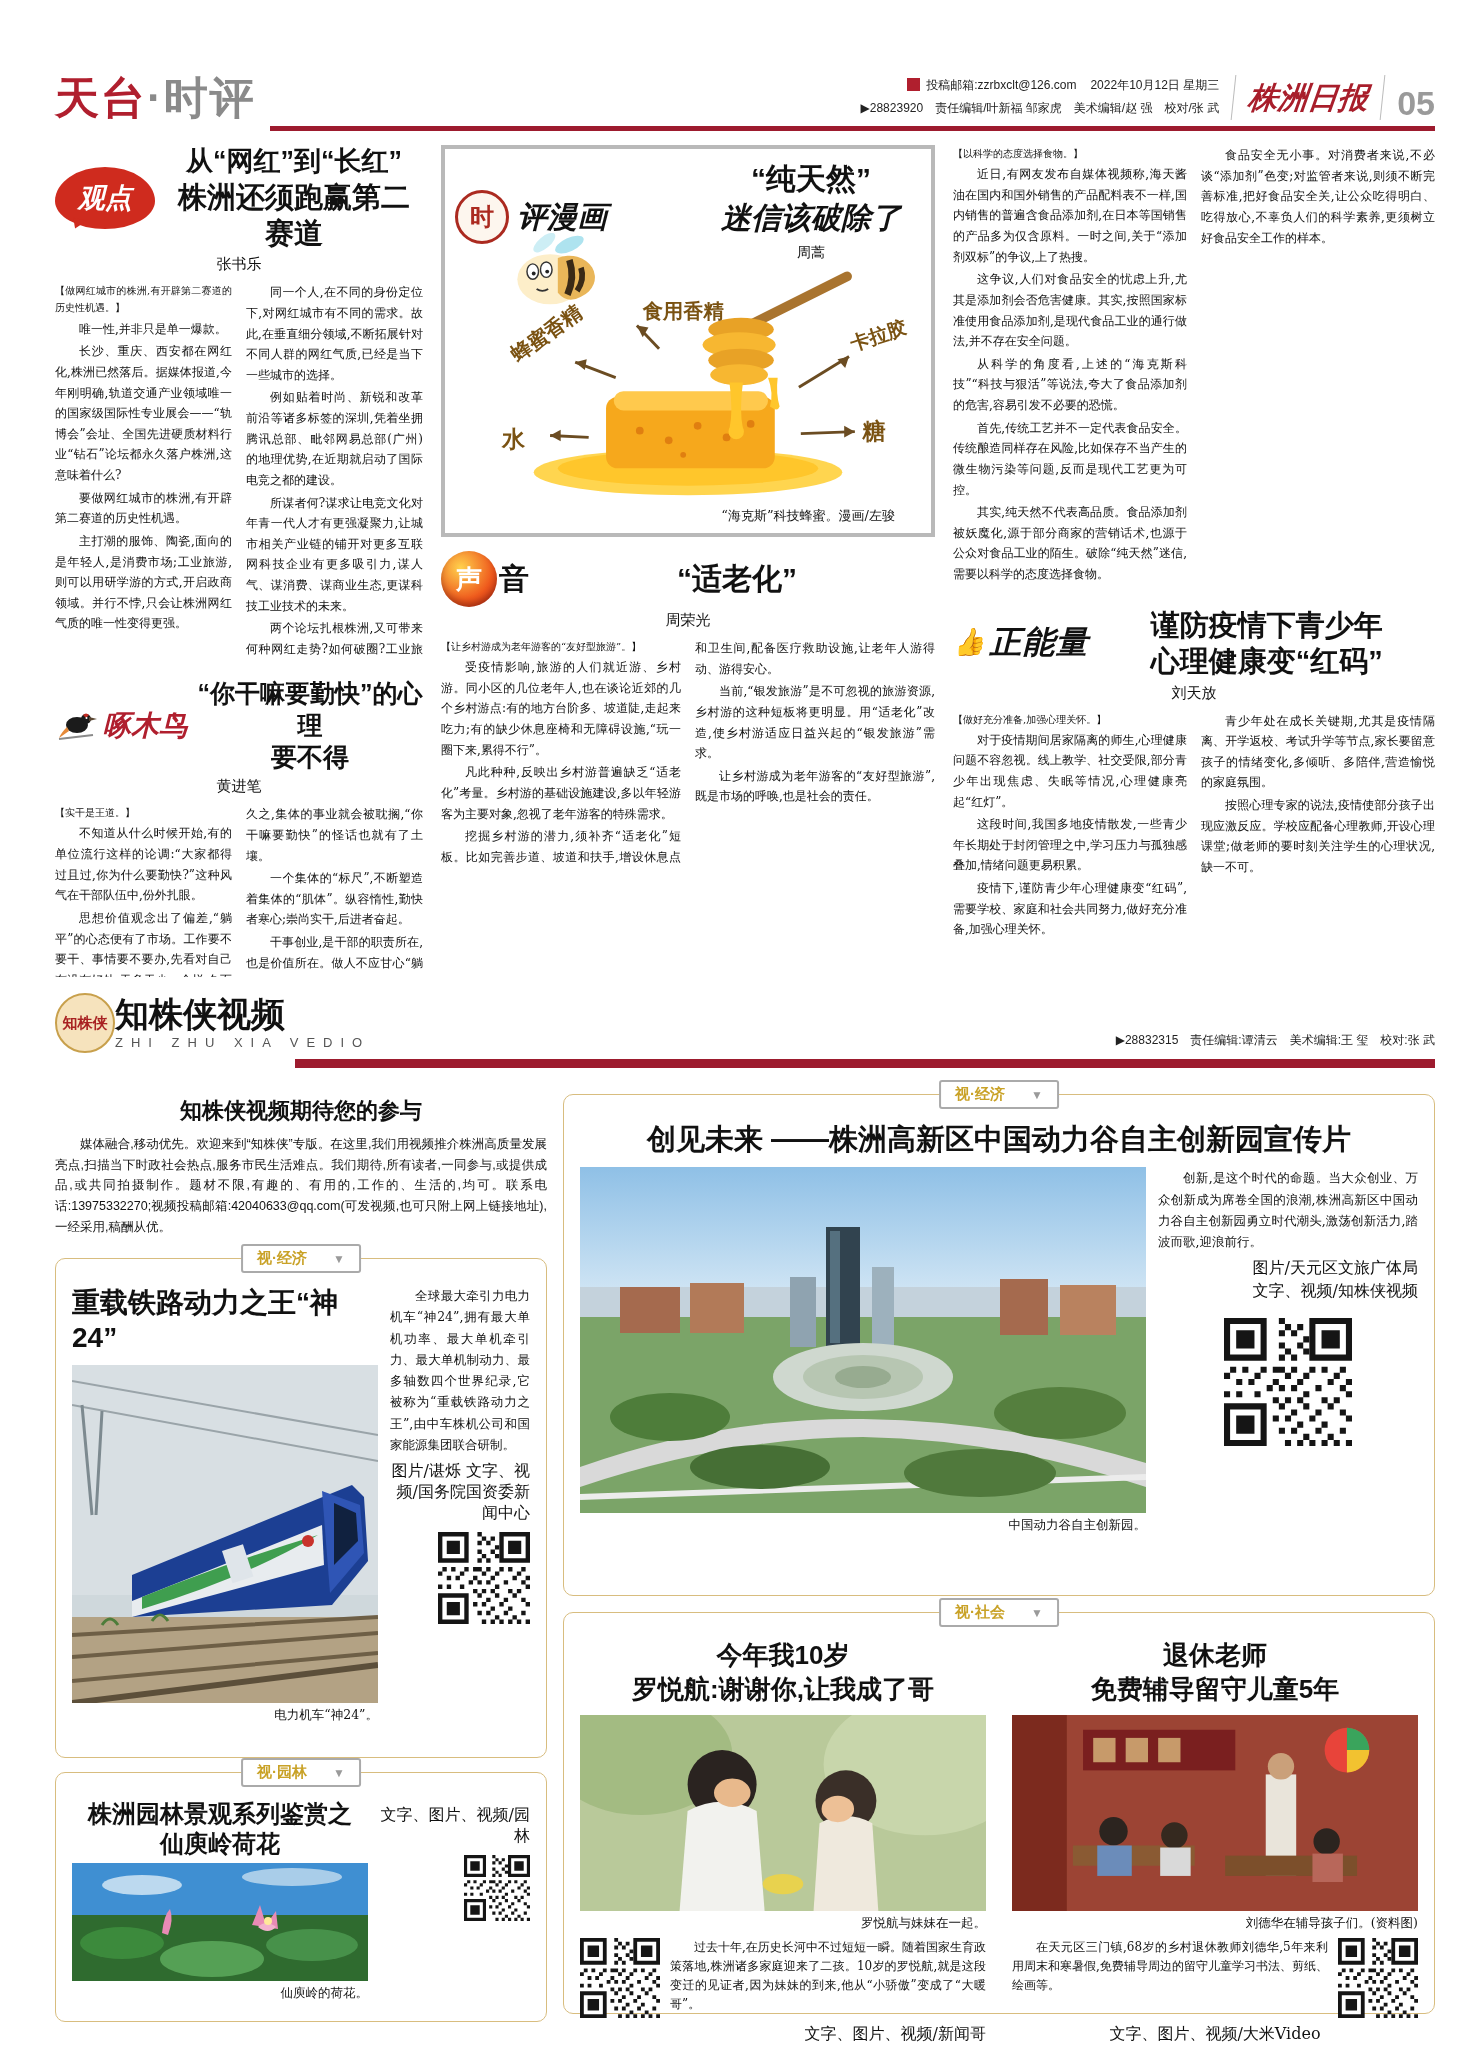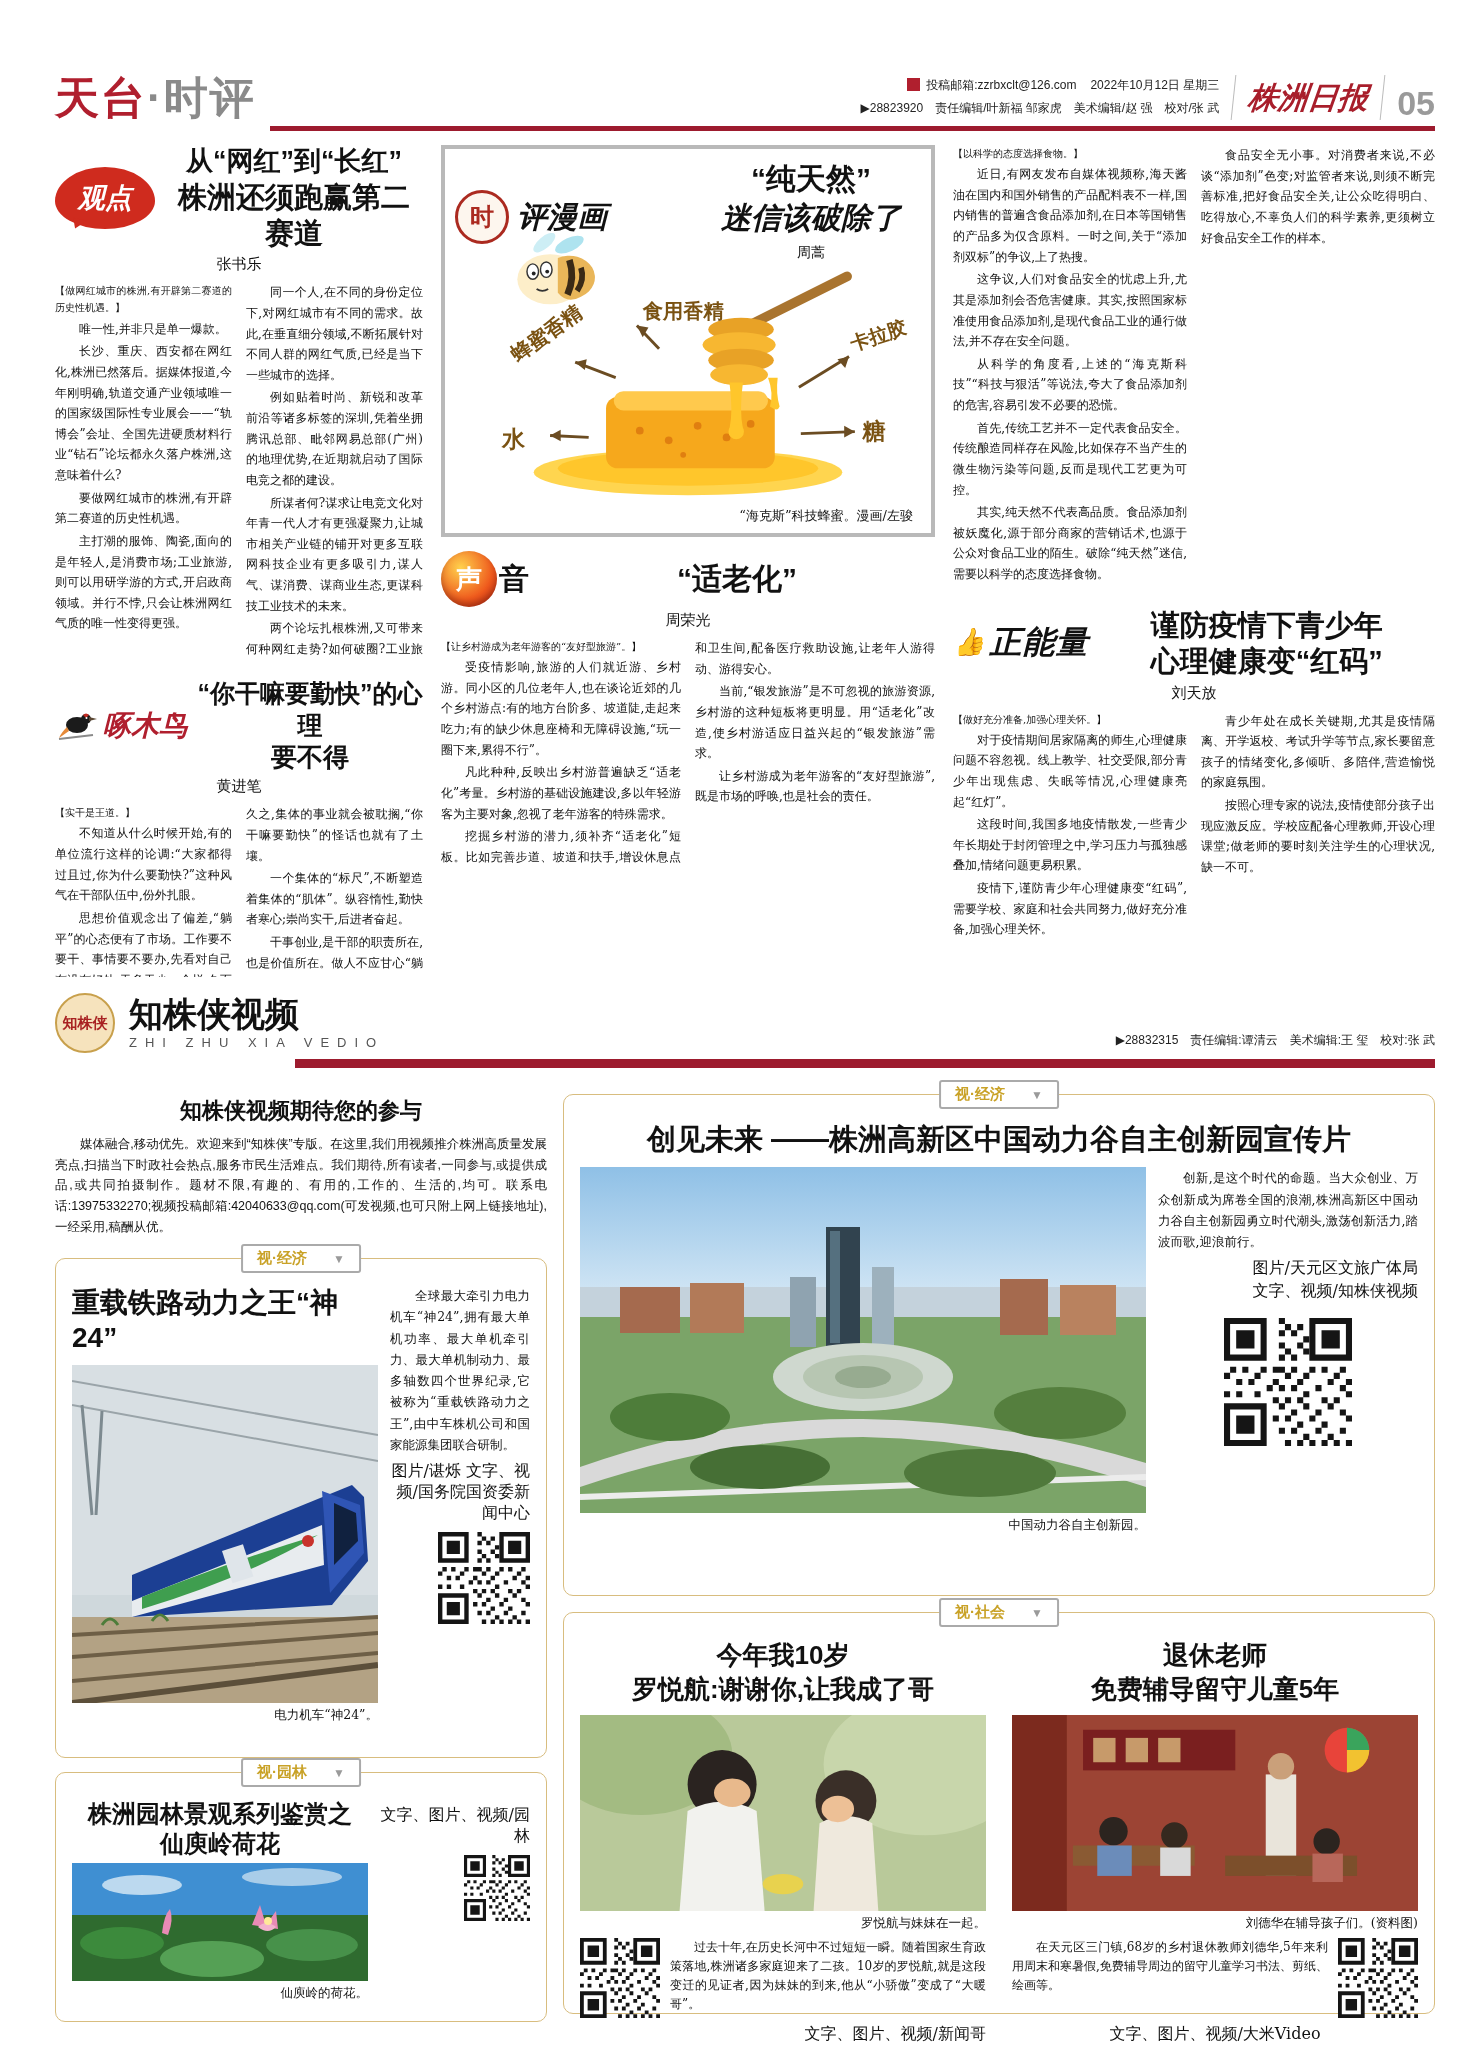--- a/index.html
+++ b/index.html
@@ -69,26 +69,26 @@
   .seal-row{display:flex;align-items:center;gap:8px;margin-top:14px;}
   .seal{width:48px;height:48px;border-radius:50%;border:3px solid #ab2a20;color:#ab2a20;
         display:flex;align-items:center;justify-content:center;font-weight:900;font-size:24px;
         font-family:"Liberation Serif","DejaVu Serif",serif;background:#fdf6ee;}
   .seal-txt{font-family:"Liberation Serif","DejaVu Serif",serif;font-weight:900;font-size:30px;font-style:italic;}
   .cartoon-title{text-align:center;font-weight:900;line-height:1.3;margin-right:20px;}
   .cartoon-title .t1{font-size:30px;}
   .cartoon-title .t2{font-size:30px;font-style:italic;}
   .cartoon-author{font-size:14px;font-weight:400;margin-top:6px;}
   .cartoon-art{position:absolute;left:8px;top:84px;right:8px;bottom:30px;}
-  .cartoon-cap{position:absolute;right:18px;bottom:8px;font-family:"DejaVu Serif","Liberation Serif",serif;
+  .cartoon-cap{position:absolute;right:36px;bottom:8px;font-family:"DejaVu Serif","Liberation Serif",serif;
                font-size:13px;}
 
   
   .video-head{display:flex;align-items:flex-end;justify-content:space-between;margin-top:16px;}
-  .vh-left{display:flex;align-items:center;gap:14px;}
+  .vh-left{display:flex;align-items:center;gap:0;}
   .vh-seal{width:56px;height:56px;border-radius:50%;background:#f6e3bd;border:2px solid #c8a04c;
            color:#a82222;font-weight:900;font-size:15px;line-height:1.1;display:flex;align-items:center;
            justify-content:center;text-align:center;font-family:"Liberation Serif","DejaVu Serif",serif;}
   .vh-title{font-weight:900;font-size:34px;line-height:1;}
   .vh-sub{font-size:13px;color:#555;letter-spacing:8px;margin-top:4px;}
   .vh-right{font-size:12px;color:#222;padding-bottom:4px;}
   .video-rule{height:9px;background:#9d1b2e;margin:6px 0 26px 240px;}
 
   .video-grid{display:flex;gap:16px;}
   .vg-left{width:492px;flex:none;display:flex;flex-direction:column;gap:14px;}

